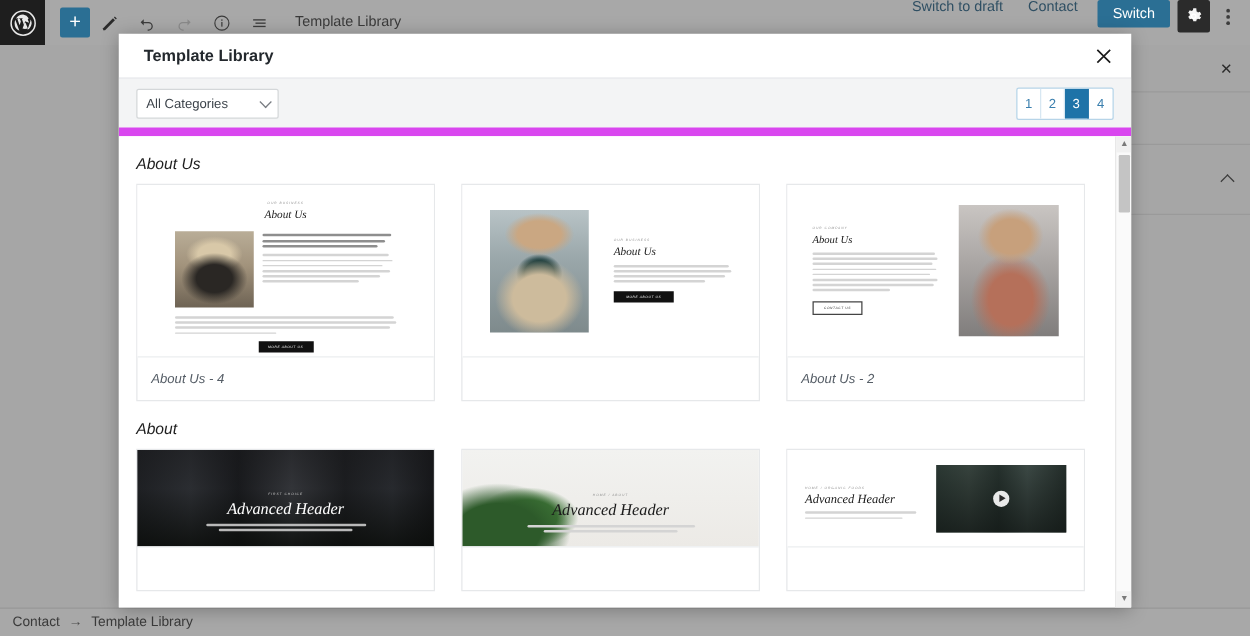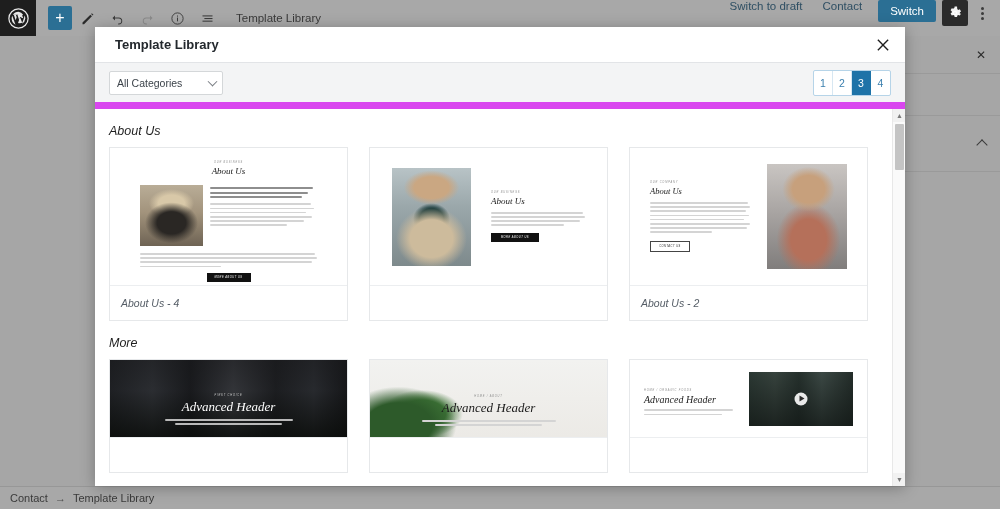--- a/index.html
+++ b/index.html
@@ -436,21 +436,21 @@
                   <div class="btn-out" style="width:40px;margin-top:8px;">Contact Us</div>
                 </div>
                 <div class="photo p-coffee" style="width:80px;height:105px;flex:0 0 80px;"></div>
               </div>
             </div>
             <div class="card-caption">About Us - 2</div>
           </div>
 
         </div>
 
-        <div class="section-title">More</div>
+        <div class="section-title">About</div>
         <div class="card-grid">
 
           <div class="card">
             <div class="card-thumb tall photo p-city">
               <div class="mini" style="display:flex;flex-direction:column;align-items:center;justify-content:center;padding-top:22px;">
                 <div class="eyebrow" style="color:#cfcfcf;">FIRST CHOICE</div>
                 <div class="mini-h" style="font-size:13px;color:#fff;margin-top:2px;">Advanced Header</div>
                 <div style="width:128px;margin-top:4px;">
                   <div class="ln" style="background:#b9b9b9;width:100%;"></div>
                   <div class="ln" style="background:#b9b9b9;width:84%;margin:0 auto;"></div>

